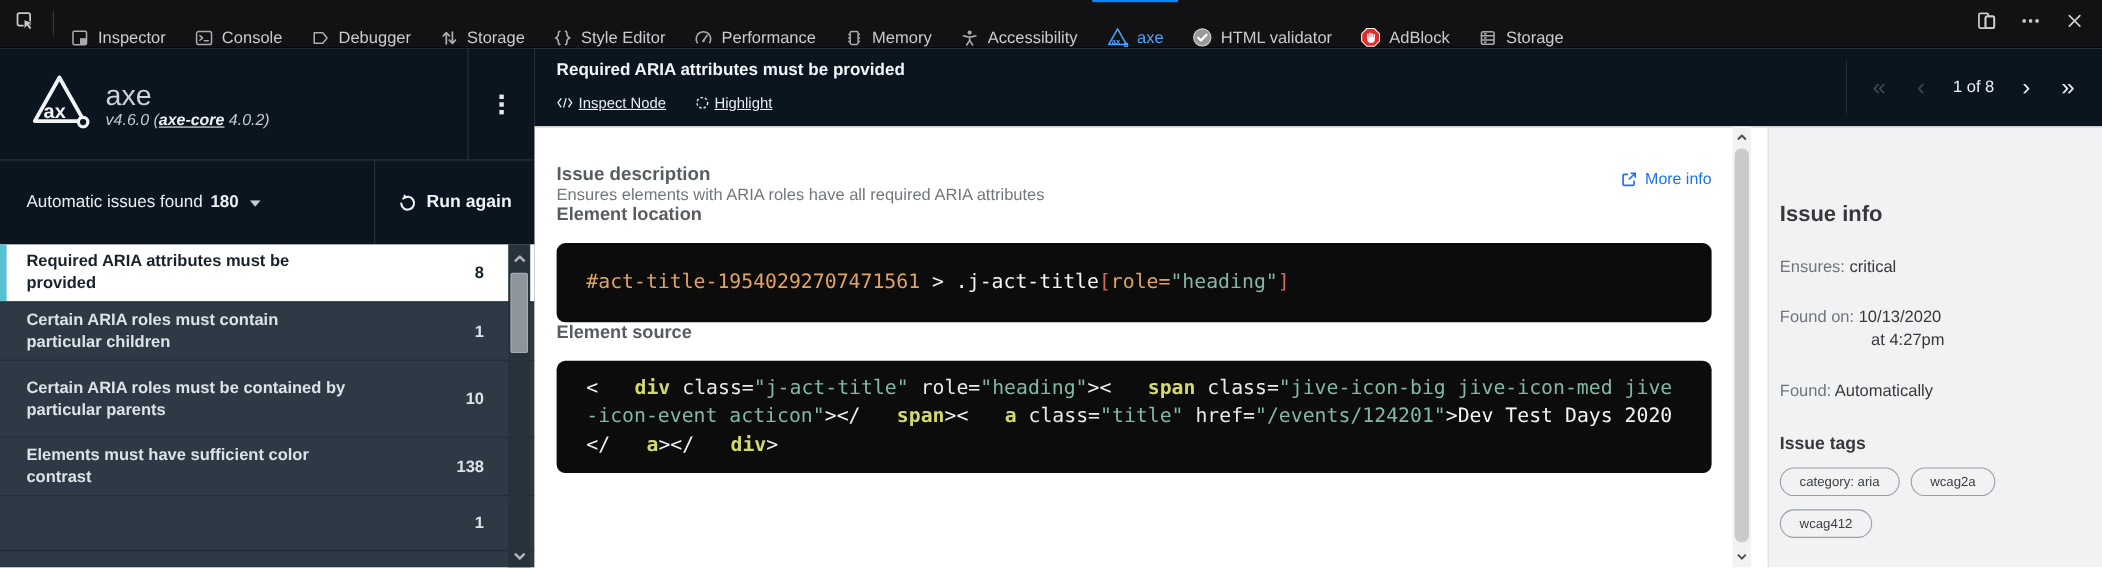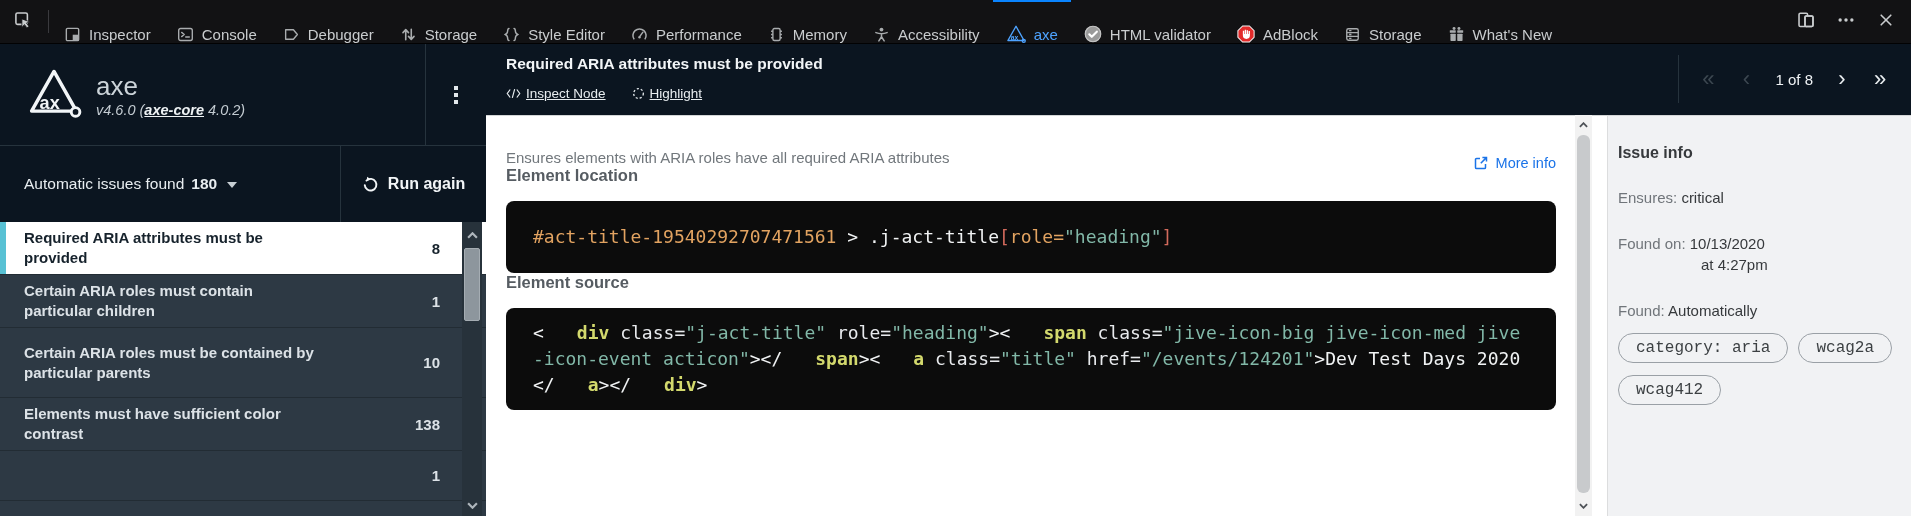--- a/index.html
+++ b/index.html
@@ -108,28 +108,28 @@
     align-items:center; justify-content:center; color:#4d5156; }
   .main-scroll .arr.up { top:2px; }
   .main-scroll .arr.down { bottom:2px; }
   .main-scroll .thumb { position:absolute; left:2px; top:20px; width:13px; height:358px;
     background:#c8cacc; border-radius:6px; }
 
   
   .info-panel { position:absolute; left:1607px; top:115px; width:304px; height:401px;
     background:#f1f2f4; border-left:1px solid #dcddde; border-top:1px solid #d4d6d7;
     padding:28px 14px 0 10px; }
-  .info-h { font-size:16px; font-weight:bold; color:#36393c; }
+  .info-h { font-size:20px; font-weight:bold; color:#36393c;margin-top:40px; }
   .info-row { margin-top:25px; font-size:15px; color:#70757a; line-height:21px; }
   .info-row .val { color:#36393c; }
   .info-row .line2 { display:block; padding-left:83px; color:#36393c; }
   .tags-h { margin-top:29px; font-size:16px; font-weight:bold; color:#36393c; }
   .tags { margin-top:12px; display:flex; flex-wrap:wrap; gap:12px 10px; }
   .tag-pill { border:1px solid #9aa0a6; border-radius:15px; padding:5px 17px;
-    font-size:16px; color:#3c4043; background:transparent; white-space:nowrap;font-family:Liberation Mono, monospace; }
+    font-size:12px; color:#3c4043; background:transparent; white-space:nowrap; }
 </style>
 </head>
 <body>
 
 <div class="topbar">
   <div class="pick-el">
     <span class="ticon"><svg viewBox="0 0 16 16" width="18" height="18">
           <rect x="1.7" y="1.7" width="10.2" height="10.2" rx="1.5" fill="none" stroke="currentColor" stroke-width="1.4"></rect>
           <path d="M7 7 l7.2 2.7 -3.1 1 2.2 3 -1.8 1.3 -2.2 -3 -2.3 2.7 z" fill="currentColor" stroke="#121214" stroke-width="0.7"></path>
         </svg></span>
@@ -239,33 +239,20 @@
         <span>AdBlock</span>
       </div>
       <div class="tab">
         <span class="ticon">
           <svg viewBox="0 0 16 16" width="17" height="17" fill="none" stroke="currentColor" stroke-width="1.3">
             <rect x="2.6" y="2.6" width="10.8" height="10.8" rx="1.6"></rect>
             <path d="M2.6 6.2 h10.8 M2.6 9.8 h10.8 M4.8 4.4 h2.2 M4.8 8 h2.2 M4.8 11.6 h2.2"></path>
           </svg>
         </span>
         <span>Storage</span>
-      </div>
-      <div class="tab">
-        <span class="ticon">
-          <svg viewBox="0 0 16 16" width="17" height="17" fill="currentColor">
-            <rect x="2.3" y="7.2" width="5" height="6.8" rx="0.6"></rect>
-            <rect x="8.7" y="7.2" width="5" height="6.8" rx="0.6"></rect>
-            <rect x="1.7" y="3.9" width="5.6" height="2.5" rx="0.6"></rect>
-            <rect x="8.7" y="3.9" width="5.6" height="2.5" rx="0.6"></rect>
-            <circle cx="5.7" cy="2.3" r="1.4"></circle>
-            <circle cx="10.3" cy="2.3" r="1.4"></circle>
-          </svg>
-        </span>
-        <span>What's New</span>
       </div>
     </div>
   <div class="topbar-right">
 
   <div class="tb-btn">
         <span class="ticon"><svg viewBox="0 0 16 16" width="18" height="18" fill="none" stroke="currentColor" stroke-width="1.4">
             <rect x="1.8" y="2" width="7.6" height="11.8" rx="1.2"></rect>
             <rect x="7.1" y="4.4" width="7.1" height="9.4" rx="1.2" fill="#121214"></rect>
             <rect x="7.1" y="4.4" width="7.1" height="9.4" rx="1.2"></rect>
           </svg></span>
@@ -396,20 +383,21 @@
     <span class="pg-btn dim">«</span>
     <span class="pg-btn dim">‹</span>
     <span class="pg-label">1 of 8</span>
     <span class="pg-btn">›</span>
     <span class="pg-btn">»</span>
   </div>
 </div>
 
 <div class="content">
   <div class="content-inner">
+    <div class="sec-h">Issue description</div>
     <div class="more-info">
       <span style="display:flex">
           <svg viewBox="0 0 16 16" width="16" height="16" fill="none" stroke="currentColor" stroke-width="1.5">
             <path d="M7 3.5 H3.6 a1.1 1.1 0 0 0 -1.1 1.1 V12.4 a1.1 1.1 0 0 0 1.1 1.1 H11.4 a1.1 1.1 0 0 0 1.1 -1.1 V9"></path>
             <path d="M9.4 2.5 H13.5 V6.6 M13.1 2.9 7.8 8.2"></path>
           </svg>
         </span>
       <span>More info</span>
     </div>
     <div class="desc-text">Ensures elements with ARIA roles have all required ARIA attributes</div>
@@ -445,19 +433,20 @@
 
   <div class="info-row">
     <span>Found on: </span><span class="val">10/13/2020</span>
     <span class="line2">at 4:27pm</span>
   </div>
 
   <div class="info-row">
     <span>Found: </span><span class="val">Automatically</span>
   </div>
 
+  <div class="tags-h">Issue tags</div>
   <div class="tags">
 
   <span class="tag-pill">category: aria</span>
       <span class="tag-pill">wcag2a</span>
       <span class="tag-pill">wcag412</span>
     </div>
 </div>
 
 </body></html>

